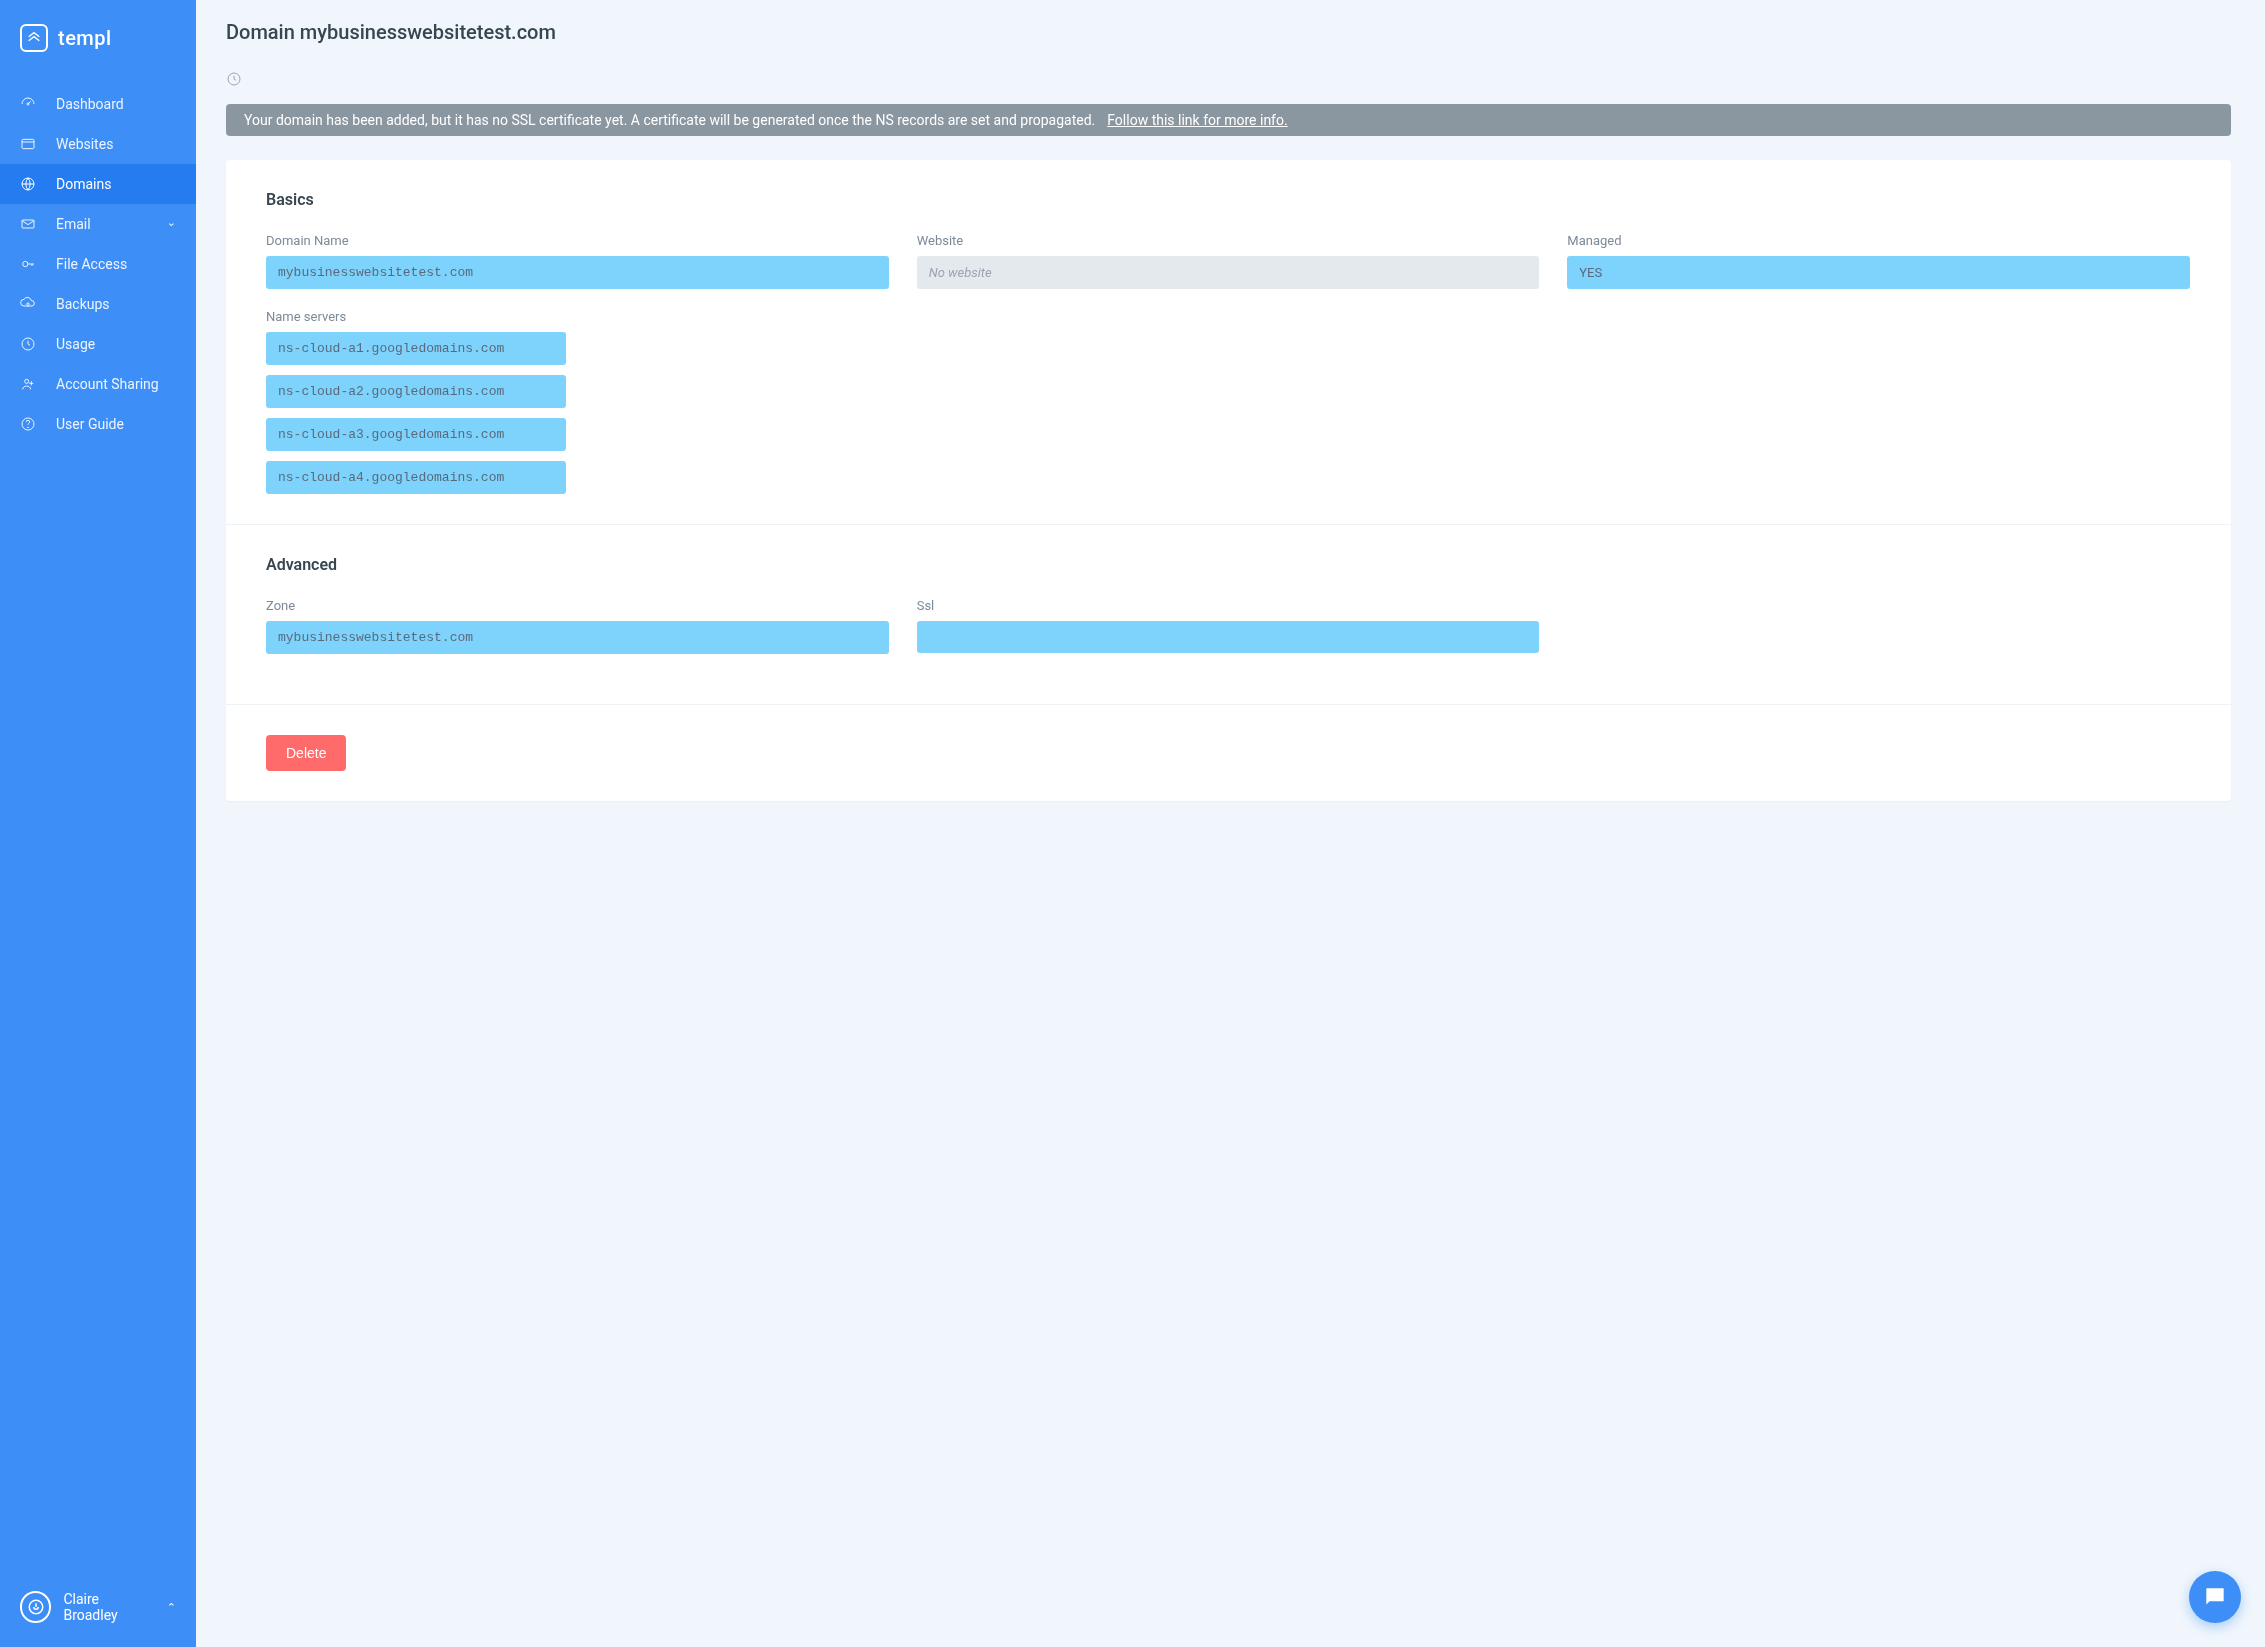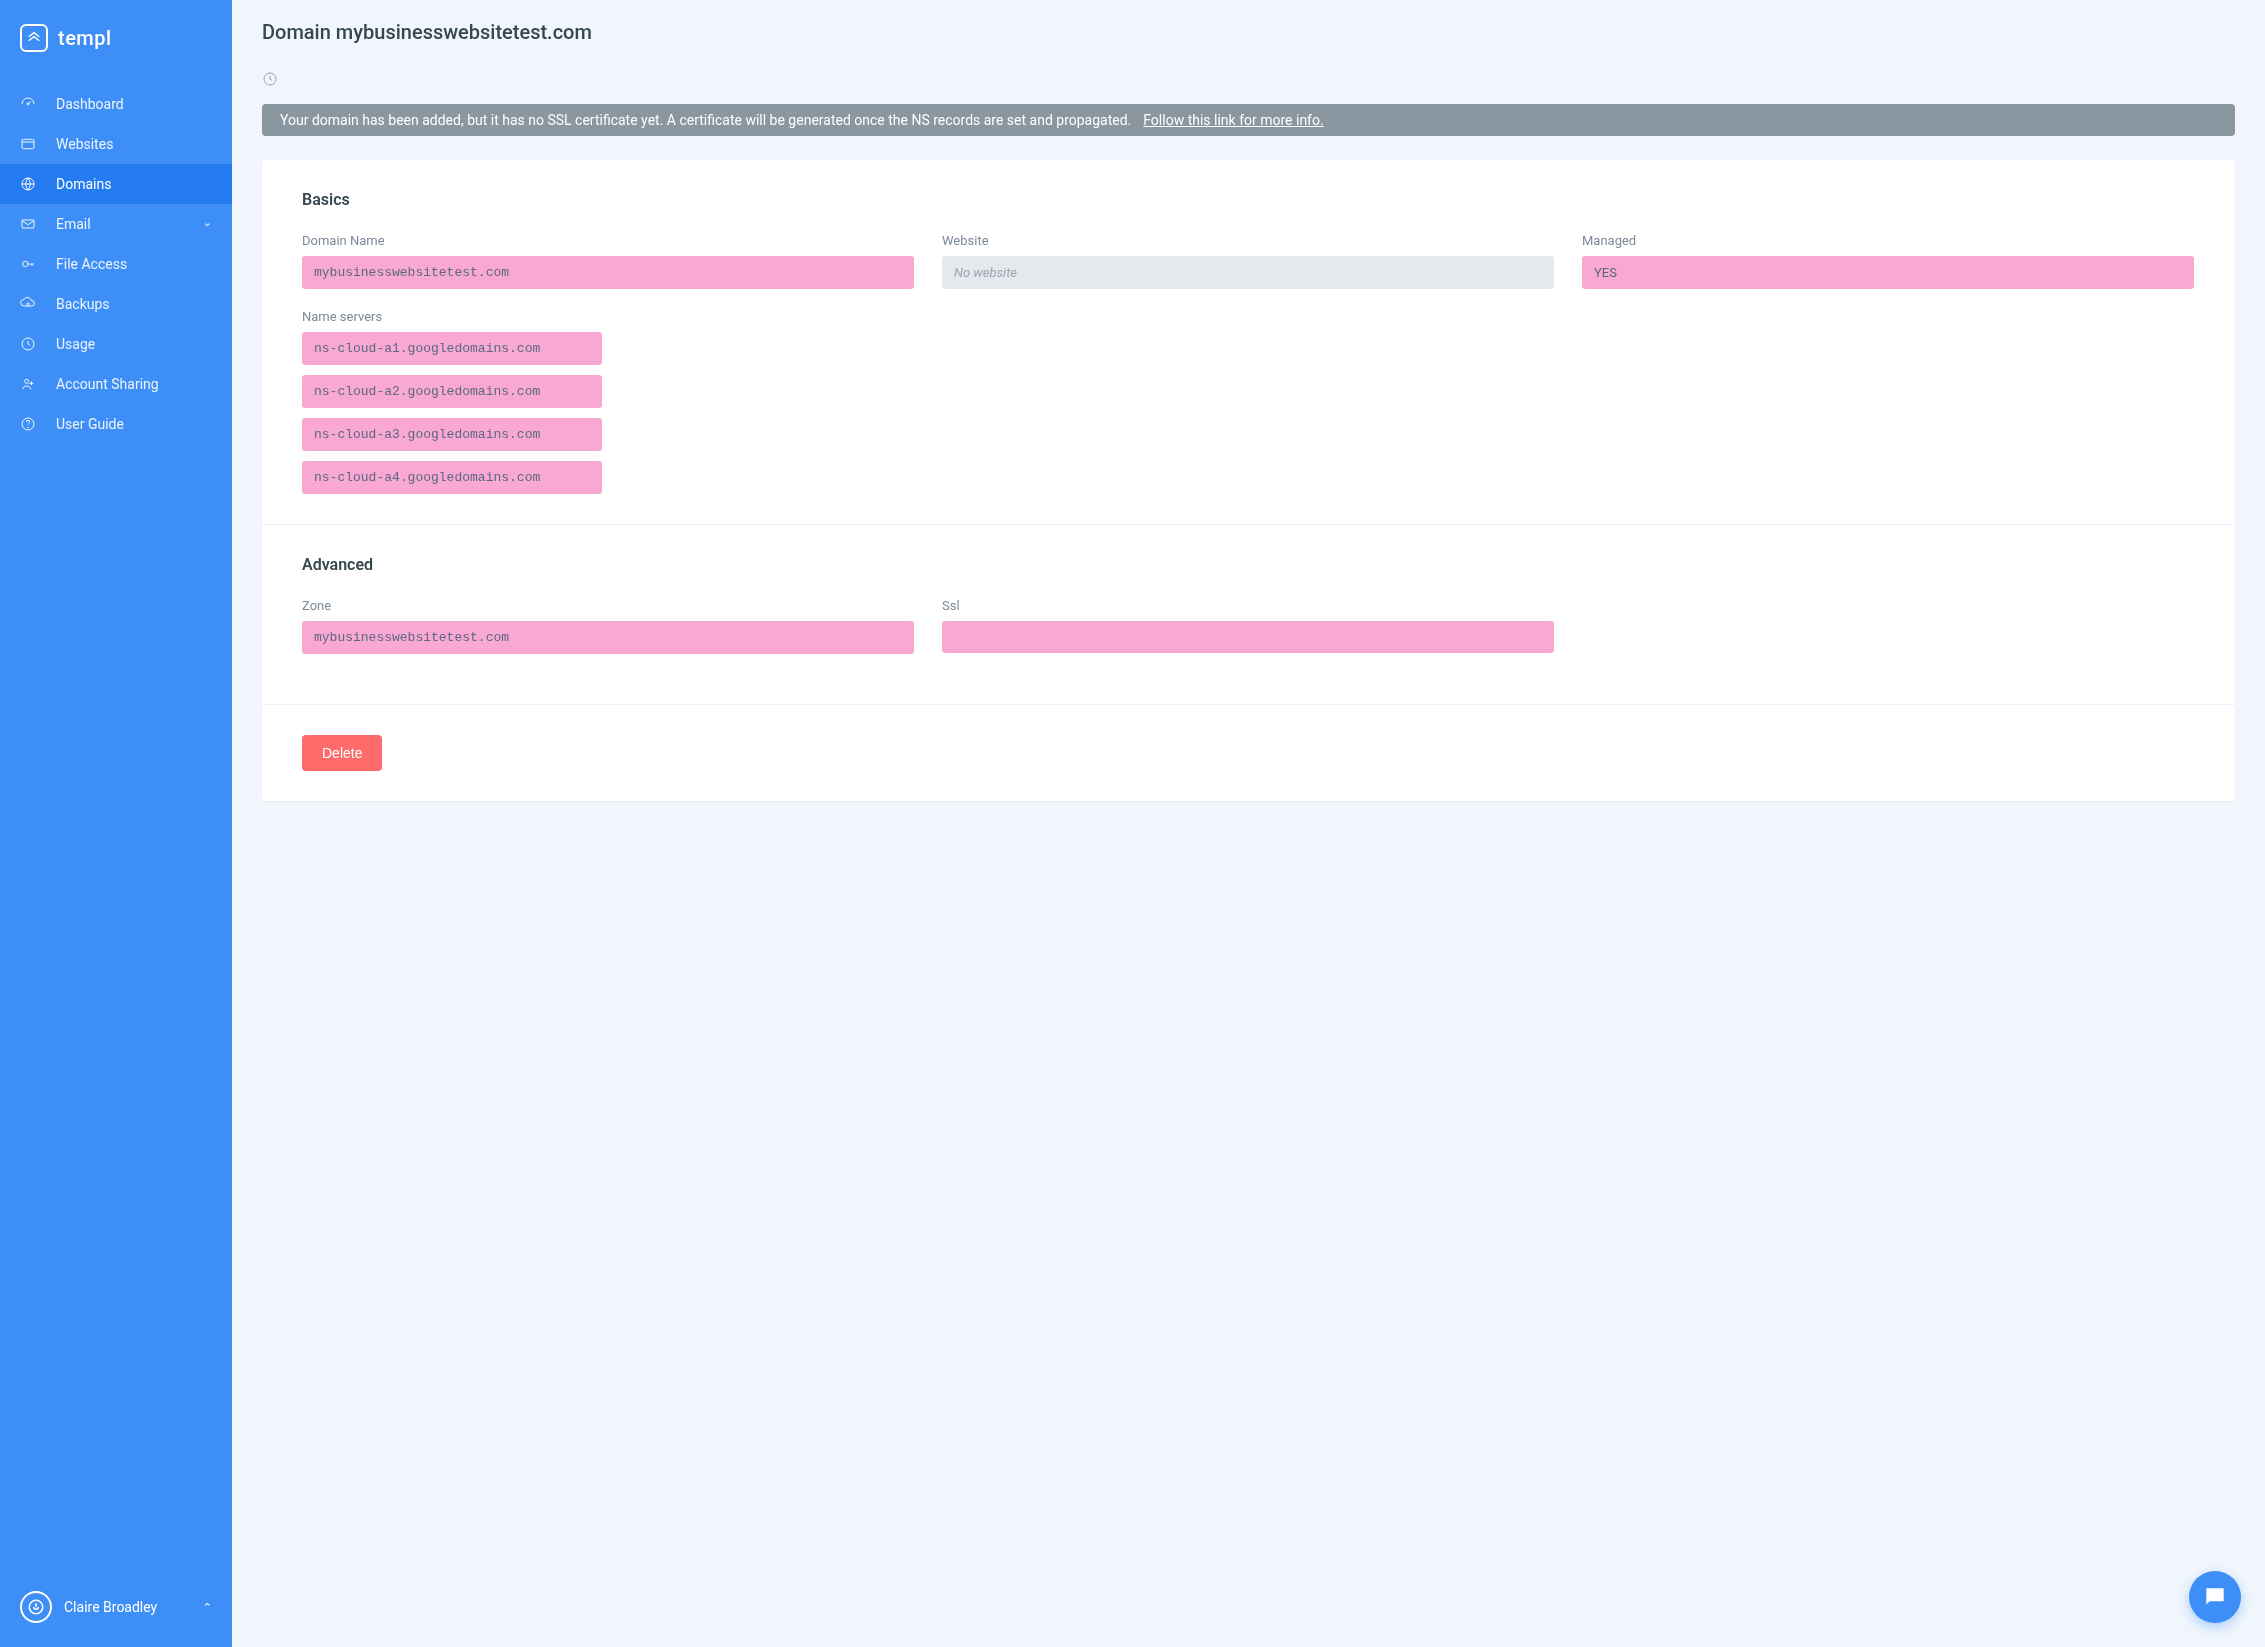--- a/index.html
+++ b/index.html
@@ -12,21 +12,21 @@
       background: #f0f6fc;
       color: #5a6a7e;
       font-size: 14px;
     }
     .app {
       display: flex;
       min-height: 100vh;
     }
     
     .sidebar {
-      width: 232px;
+      width: 196px;
       background: #3e8ef7;
       color: #fff;
       display: flex;
       flex-direction: column;
       position: relative;
     }
     .logo {
       display: flex;
       align-items: center;
       padding: 24px 20px 24px 20px;
@@ -163,21 +163,21 @@
       min-width: 0;
     }
     .form-group.third { flex: 0 0 calc(33.333% - 19px); }
     .form-label {
       display: block;
       font-size: 13px;
       color: #7d8a99;
       margin-bottom: 8px;
     }
     .form-field {
-      background: #f9a8d4;
+      background: #7dd3fc;
       border: none;
       border-radius: 3px;
       padding: 9px 12px;
       font-size: 13px;
       font-family: "SFMono-Regular", Consolas, "Liberation Mono", Menlo, monospace;
       color: #5a6a7e;
       width: 100%;
       min-height: 32px;
     }
     .form-field.muted {

